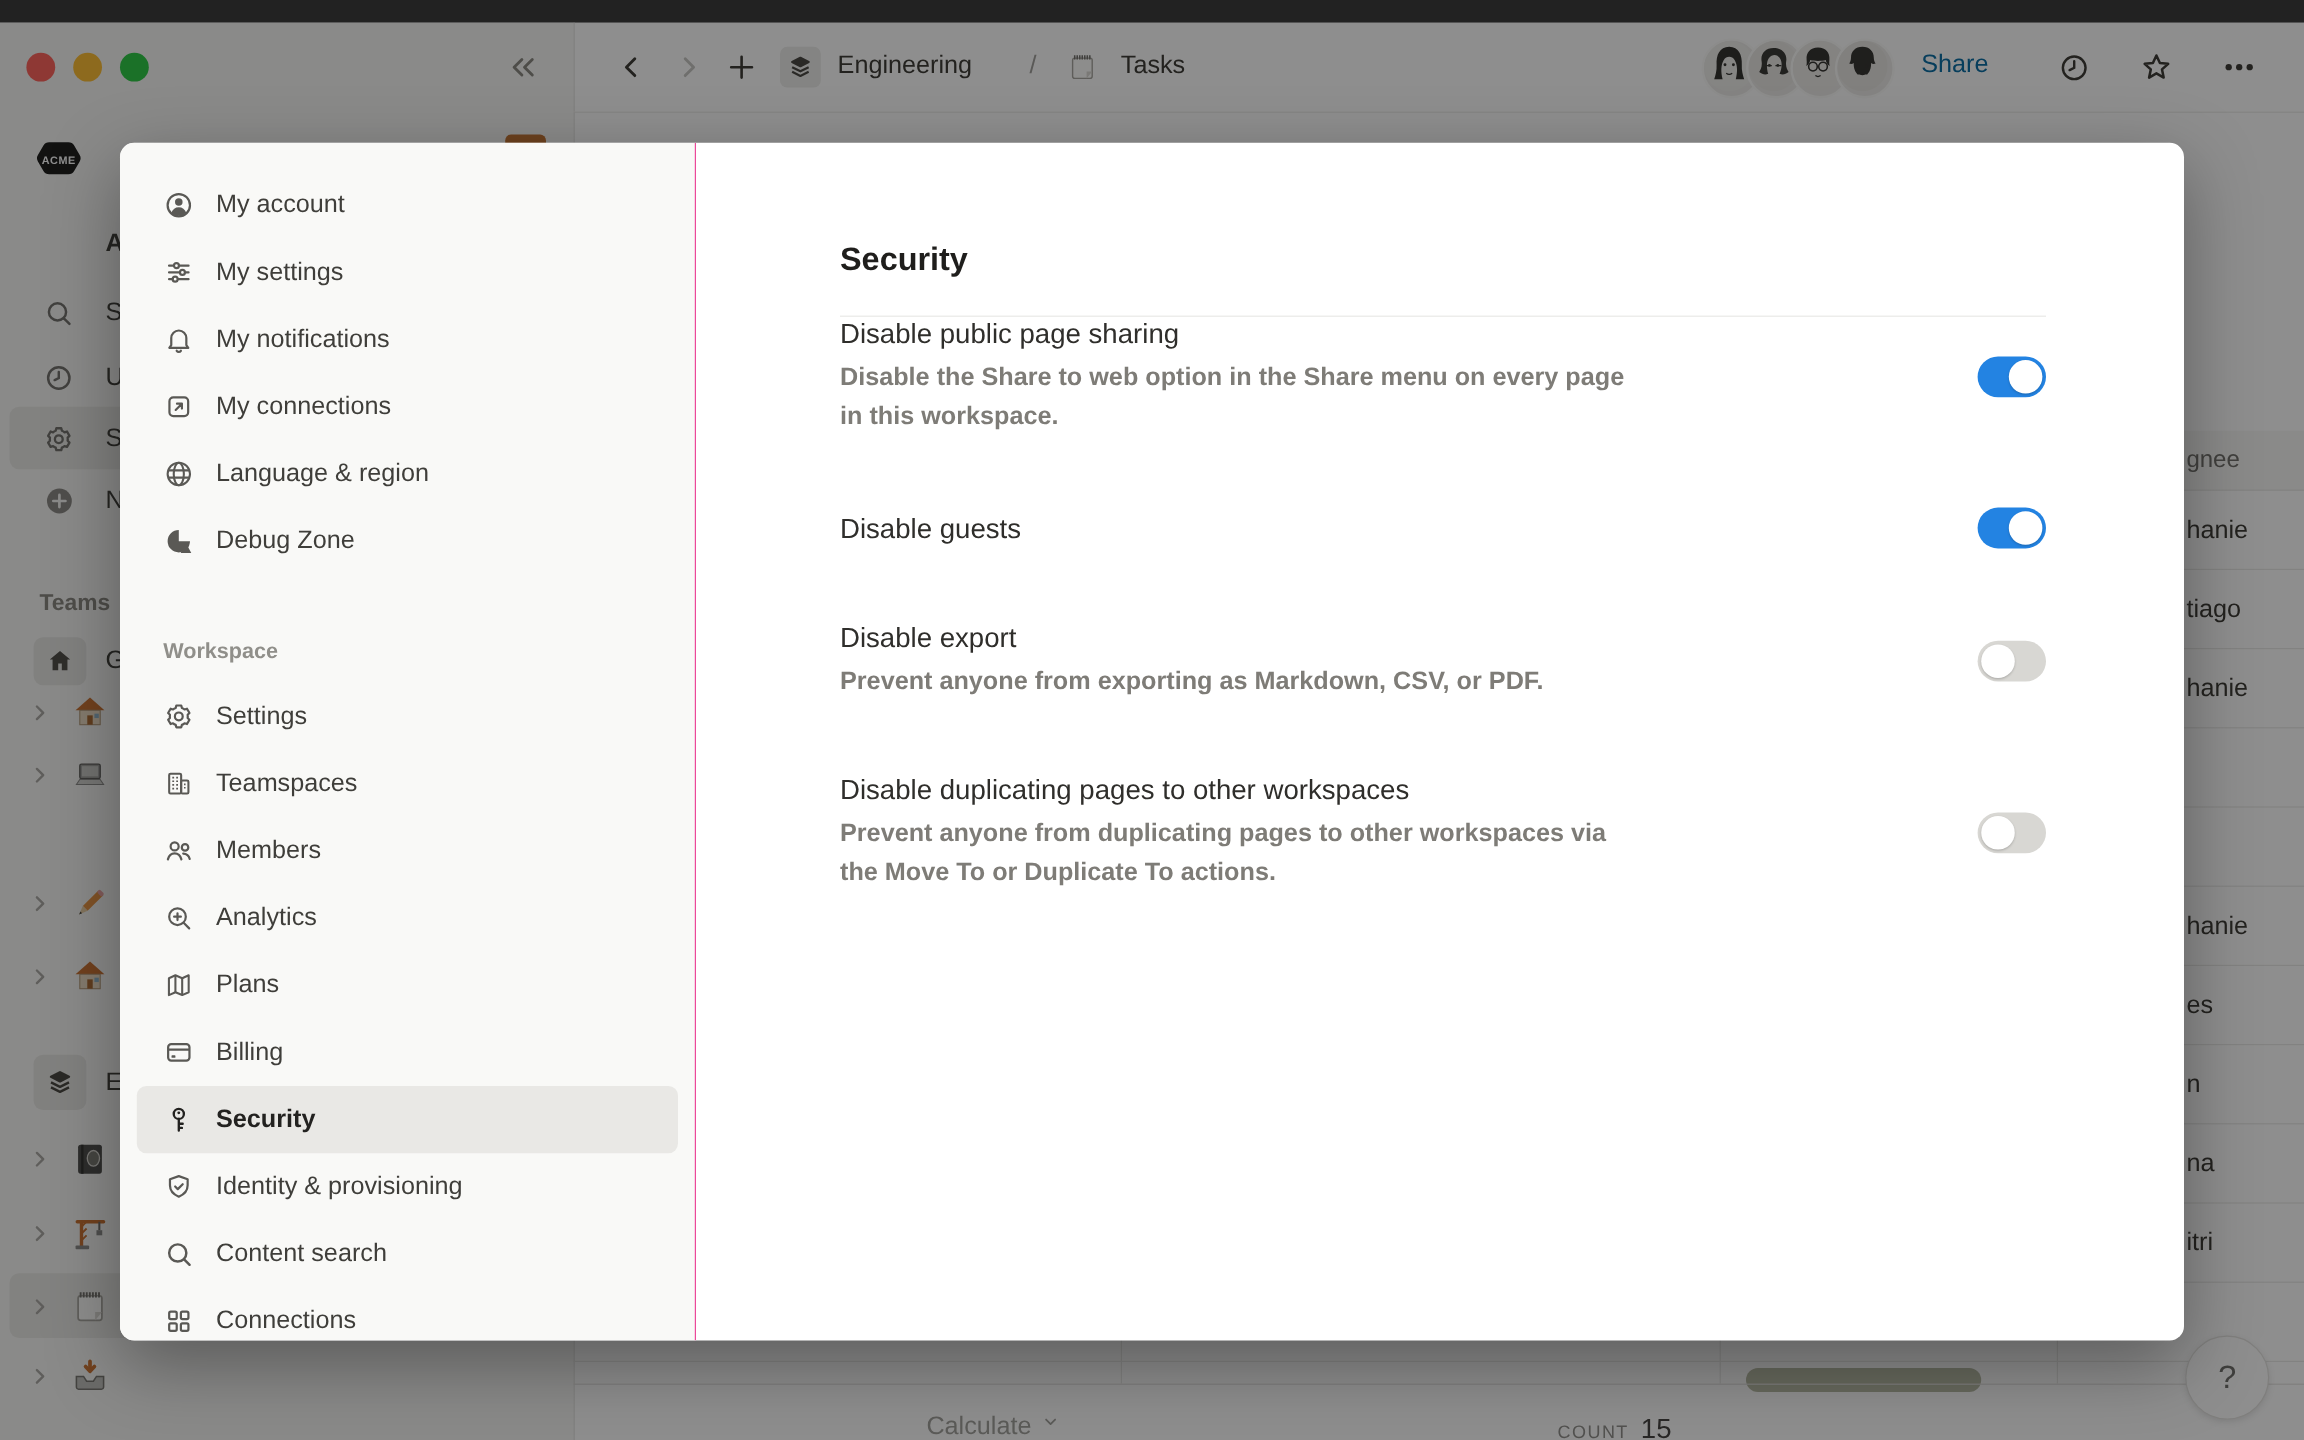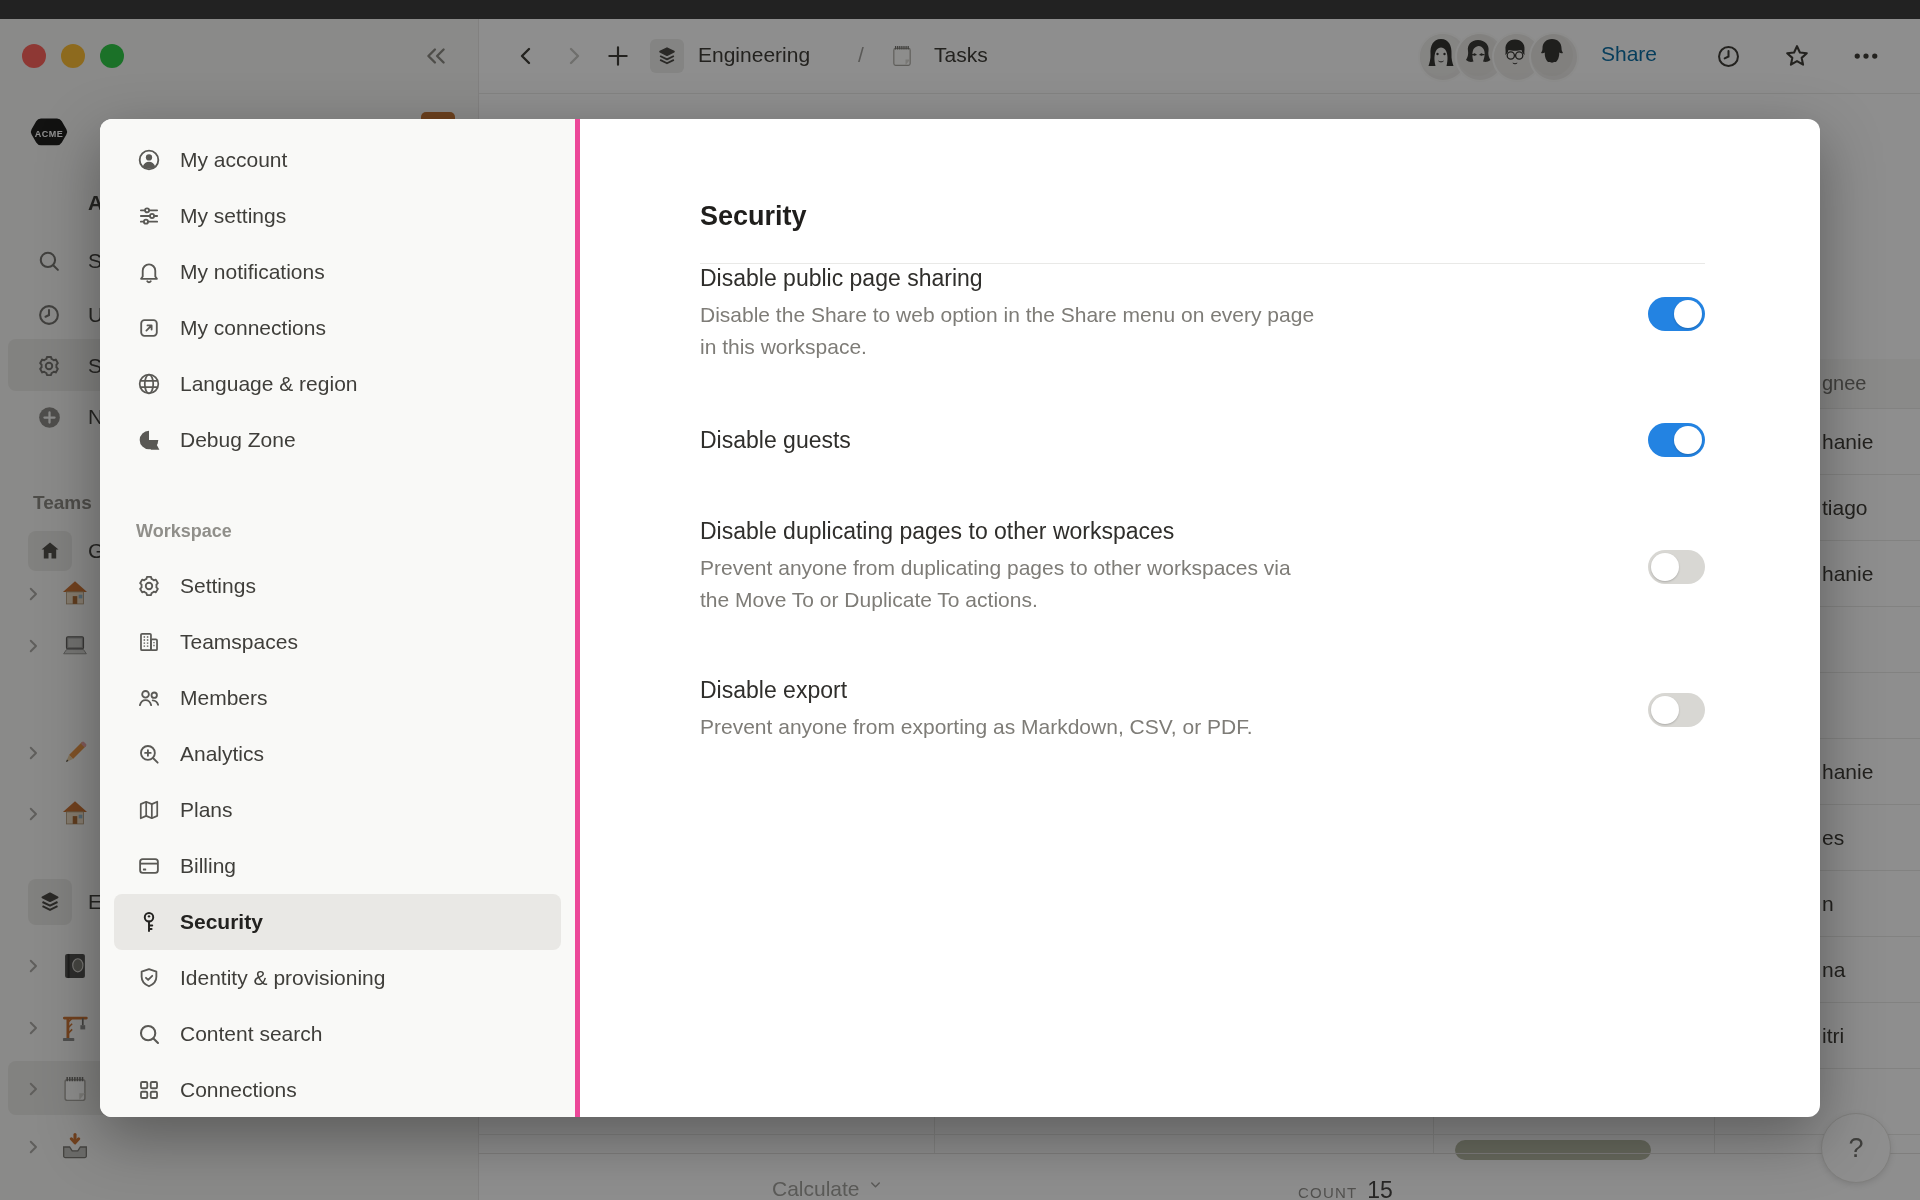--- a/index.html
+++ b/index.html
@@ -38,37 +38,37 @@
   .count-wrap{position:absolute;left:1298px;top:1158px;display:flex;align-items:baseline;gap:10px;}
   .count-label{font-size:15px;letter-spacing:1.2px;color:#8f8e8a;}
   .count-val{font-size:23px;color:#403f3c;}
   .help{position:absolute;left:1821px;top:1094px;width:68px;height:68px;border-radius:50%;background:#ffffff;border:1px solid #e3e2df;box-shadow:0 2px 6px rgba(0,0,0,.12);display:flex;align-items:center;justify-content:center;font-size:27px;color:#6c6b67;}
   .badge{position:absolute;left:421px;top:93px;width:34px;height:30px;border-radius:5px;background:#c0702e;}
   
   .scrim{position:absolute;inset:0;background:rgba(13,13,13,0.465);}
   
   .modal{position:absolute;left:100px;top:100px;width:1720px;height:998px;background:#ffffff;border-radius:12px;
          box-shadow:0 20px 60px rgba(0,0,0,.35);display:flex;overflow:hidden;}
-  .m-side{width:480px;background:#f9f9f7;border-right:5px solid #ec4899;box-sizing:border-box;padding-top:13px;flex:none;}
+  .m-side{width:480px;background:#f9f9f7;border-right:1px solid #ec4899;box-sizing:border-box;padding-top:24px;flex:none;}
   .m-item{height:56px;margin:0 14px;border-radius:8px;display:flex;align-items:center;padding-left:22px;gap:18px;cursor:pointer;}
   .m-item .m-ic{width:26px;height:26px;color:#5a5955;display:flex;align-items:center;justify-content:center;flex:none;}
   .m-item .m-lb{font-size:21px;color:#3f3e3a;white-space:nowrap;}
   .m-item.sel{background:#e9e8e5;}
   .m-item.sel .m-lb{font-weight:700;color:#232220;}
   .m-item.sel .m-ic{color:#232220;}
   .m-seclabel{margin:53px 0 16px 36px;font-size:18px;font-weight:700;color:#908f8a;}
   .m-main{flex:1;padding:81px 115px 0 120px;box-sizing:border-box;}
   .m-title{font-size:27px;font-weight:700;color:#1f1e1c;line-height:32px;}
   .m-div{height:1px;background:#e9e9e7;margin-top:31px;}
   .setting-row{display:flex;align-items:center;margin-top:0;margin-bottom:60px;}
   .setting-row:first-of-type{margin-top:43px;}
   .s-text{width:760px;}
   .s-title{font-size:23px;color:#2f2e2b;line-height:28px;}
   .s-desc{margin-top:7px;font-size:21px;color:#7e7c77;}
-  .s-desc div{line-height:32px;}
+  .s-desc div{line-height:32px;font-weight:bold;}
   .toggle{position:relative;width:57px;height:34px;border-radius:17px;background:#d8d7d3;margin-left:auto;cursor:pointer;flex:none;}
   .toggle[data-state="on"]{background:#2383e2;}
   .knob{position:absolute;top:3px;left:3px;width:28px;height:28px;border-radius:50%;background:#fff;box-shadow:0 1px 2px rgba(0,0,0,.2);}
   .toggle[data-state="on"] .knob{left:26px;}
   svg{display:block;}
 </style>
 </head>
 <body>
 
 <div id="root">
@@ -620,38 +620,38 @@
         <div class="s-text">
           <div class="s-title">Disable guests</div>
         </div>
         <div class="toggle" data-state="on">
             <div class="knob"></div>
           </div>
       </div>
 
       <div class="setting-row">
         <div class="s-text">
+          <div class="s-title">Disable export</div>
+          <div class="s-desc">
+            <div>Prevent anyone from exporting as Markdown, CSV, or PDF.</div>
+          </div>
+        </div>
+        <div class="toggle" data-state="off">
+            <div class="knob"></div>
+          </div>
+      </div>
+
+      <div class="setting-row">
+        <div class="s-text">
           <div class="s-title">Disable duplicating pages to other workspaces</div>
           <div class="s-desc">
             <div>Prevent anyone from duplicating pages to other workspaces via</div>
             <div>the Move To or Duplicate To actions.</div>
           </div>
         </div>
         <div class="toggle" data-state="off">
             <div class="knob"></div>
           </div>
       </div>
-
-      <div class="setting-row">
-        <div class="s-text">
-          <div class="s-title">Disable export</div>
-          <div class="s-desc">
-            <div>Prevent anyone from exporting as Markdown, CSV, or PDF.</div>
-          </div>
-        </div>
-        <div class="toggle" data-state="off">
-            <div class="knob"></div>
-          </div>
-      </div>
     </div>
   </div>
 
 </div>
 
 </body></html>

